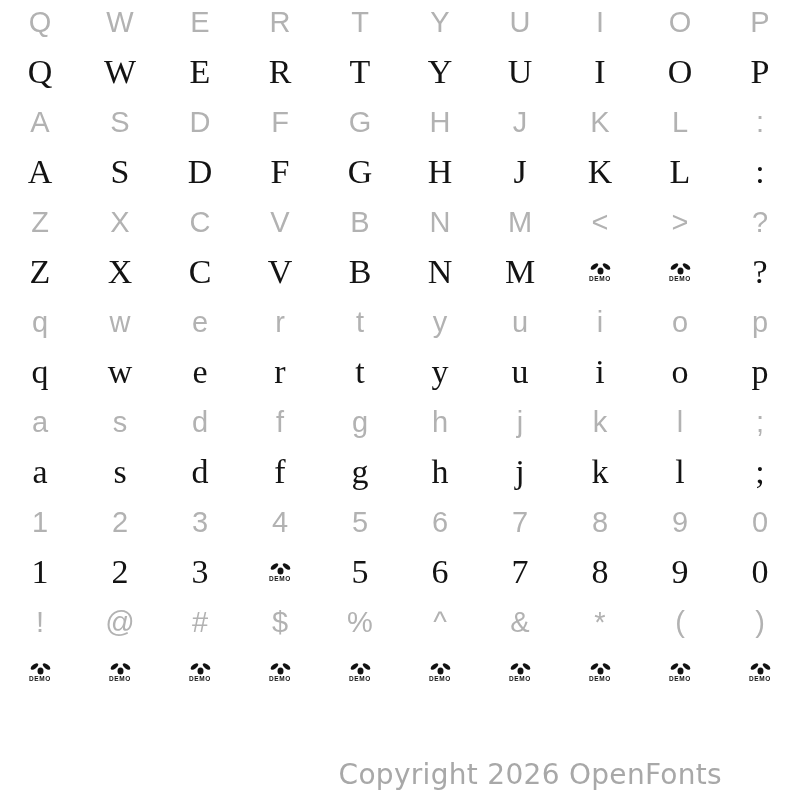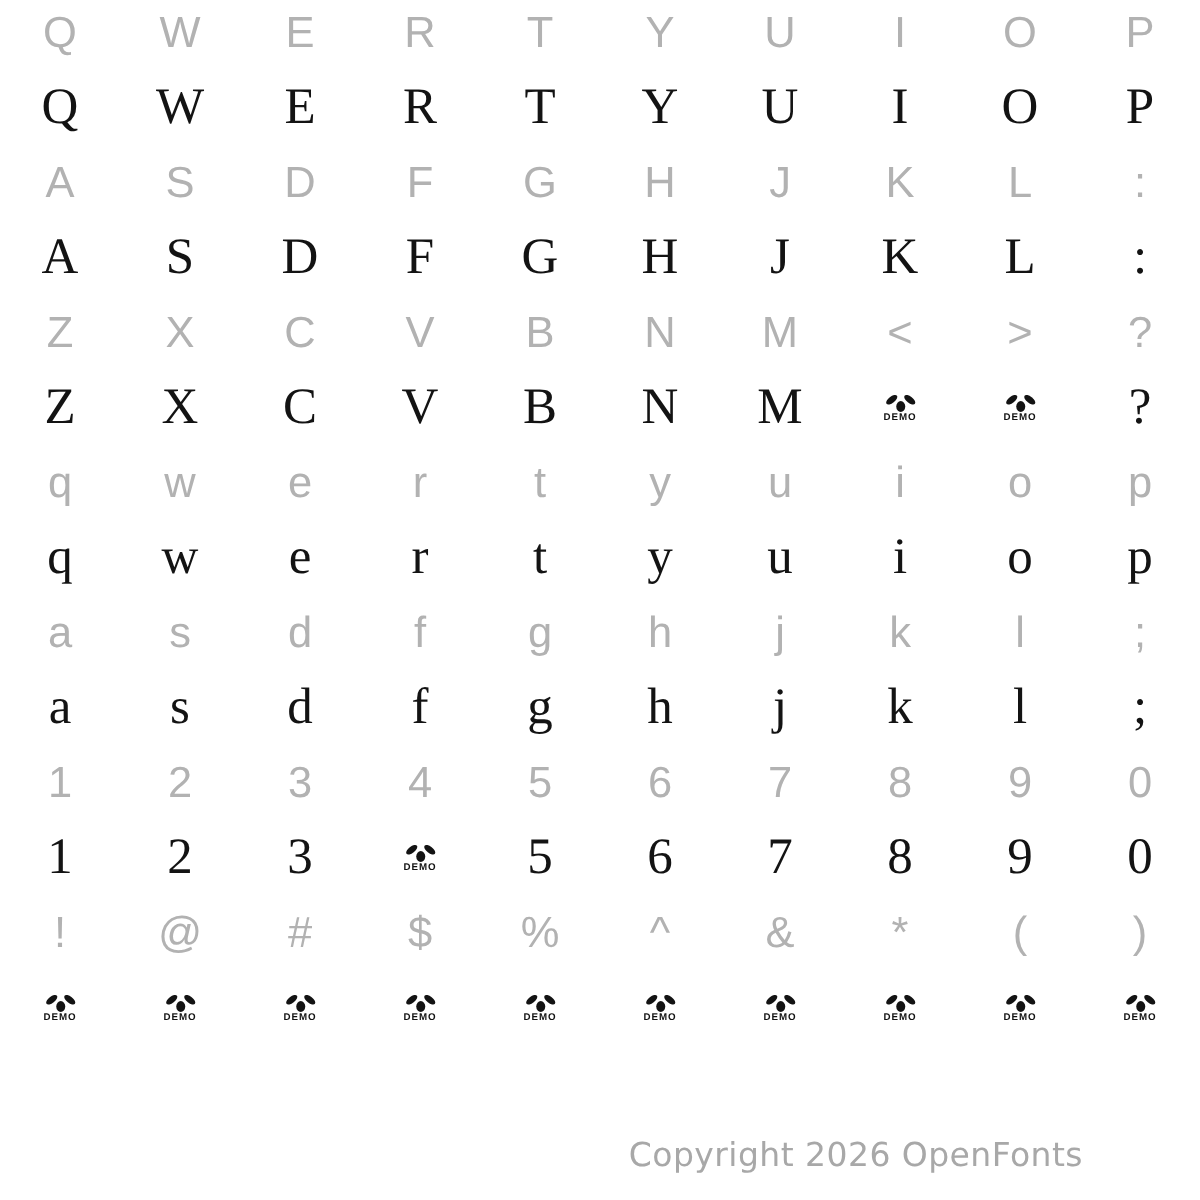--- a/index.html
+++ b/index.html
@@ -65,21 +65,21 @@
     font-size: 6.5px;
     letter-spacing: 0.6px;
     color: var(--specimen-color, #131313);
     line-height: 1;
   }
   .copyright {
     position: absolute;
     top: 758px;
     right: 78px;
     font-family: "DejaVu Sans", "Liberation Sans", sans-serif;
-    font-size: 22px;
+    font-size: 28px;
     letter-spacing: 0.3px;
     color: var(--copyright-color, #a8a8a8);
     white-space: nowrap;
   }
 </style>
 </head>
 <body>
 
 <div class="specimen-sheet">
     <div class="glyph-row ghost">

